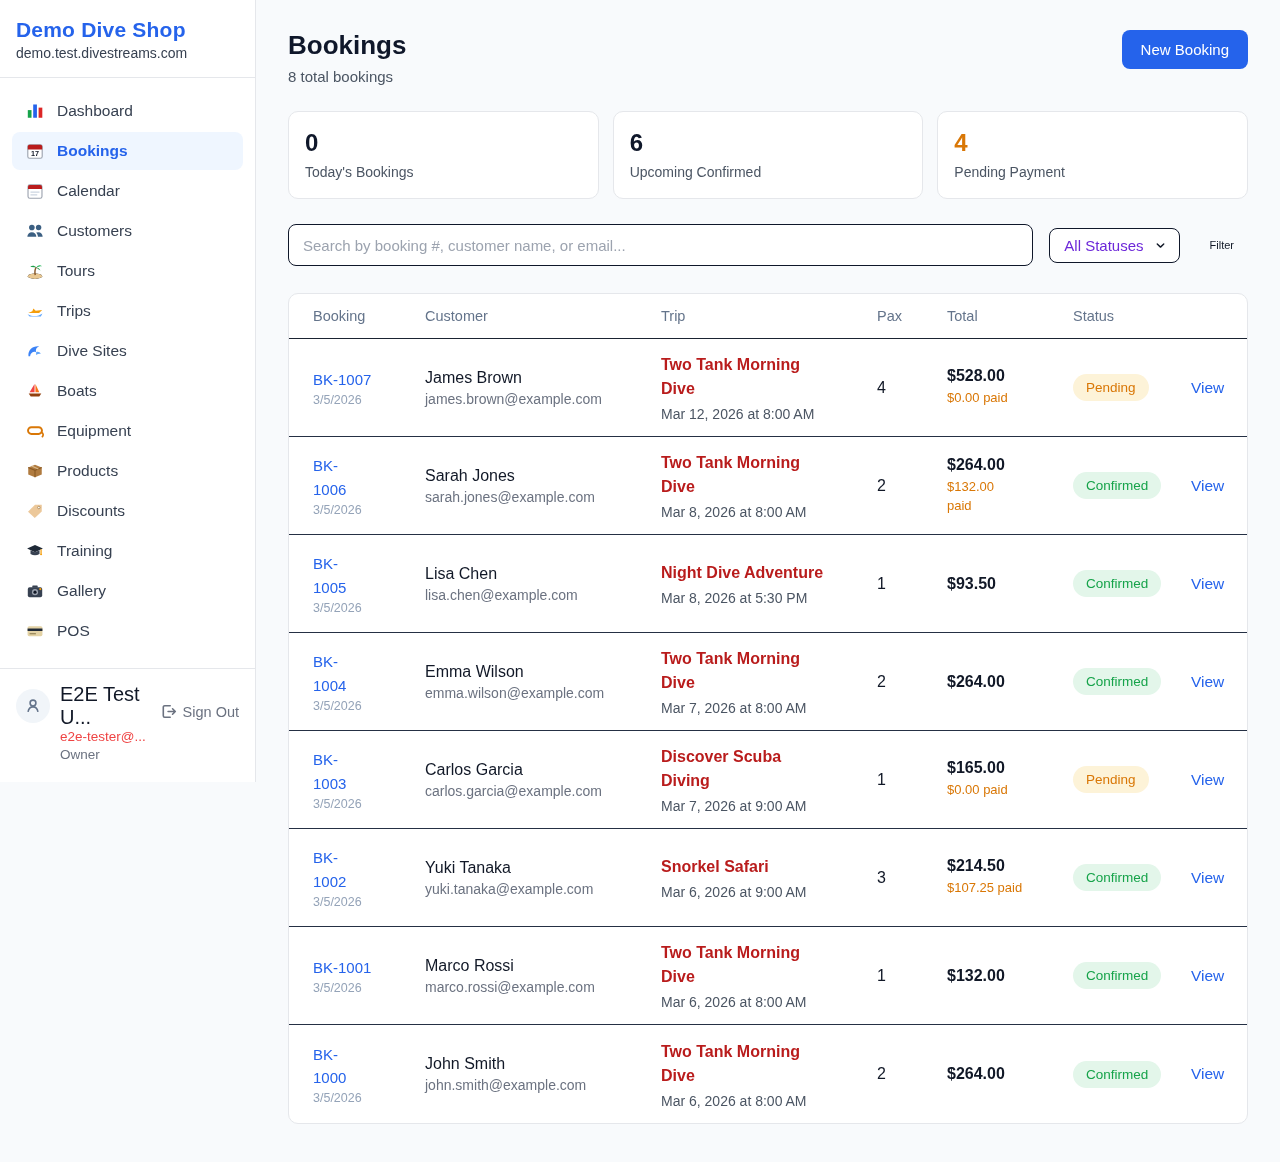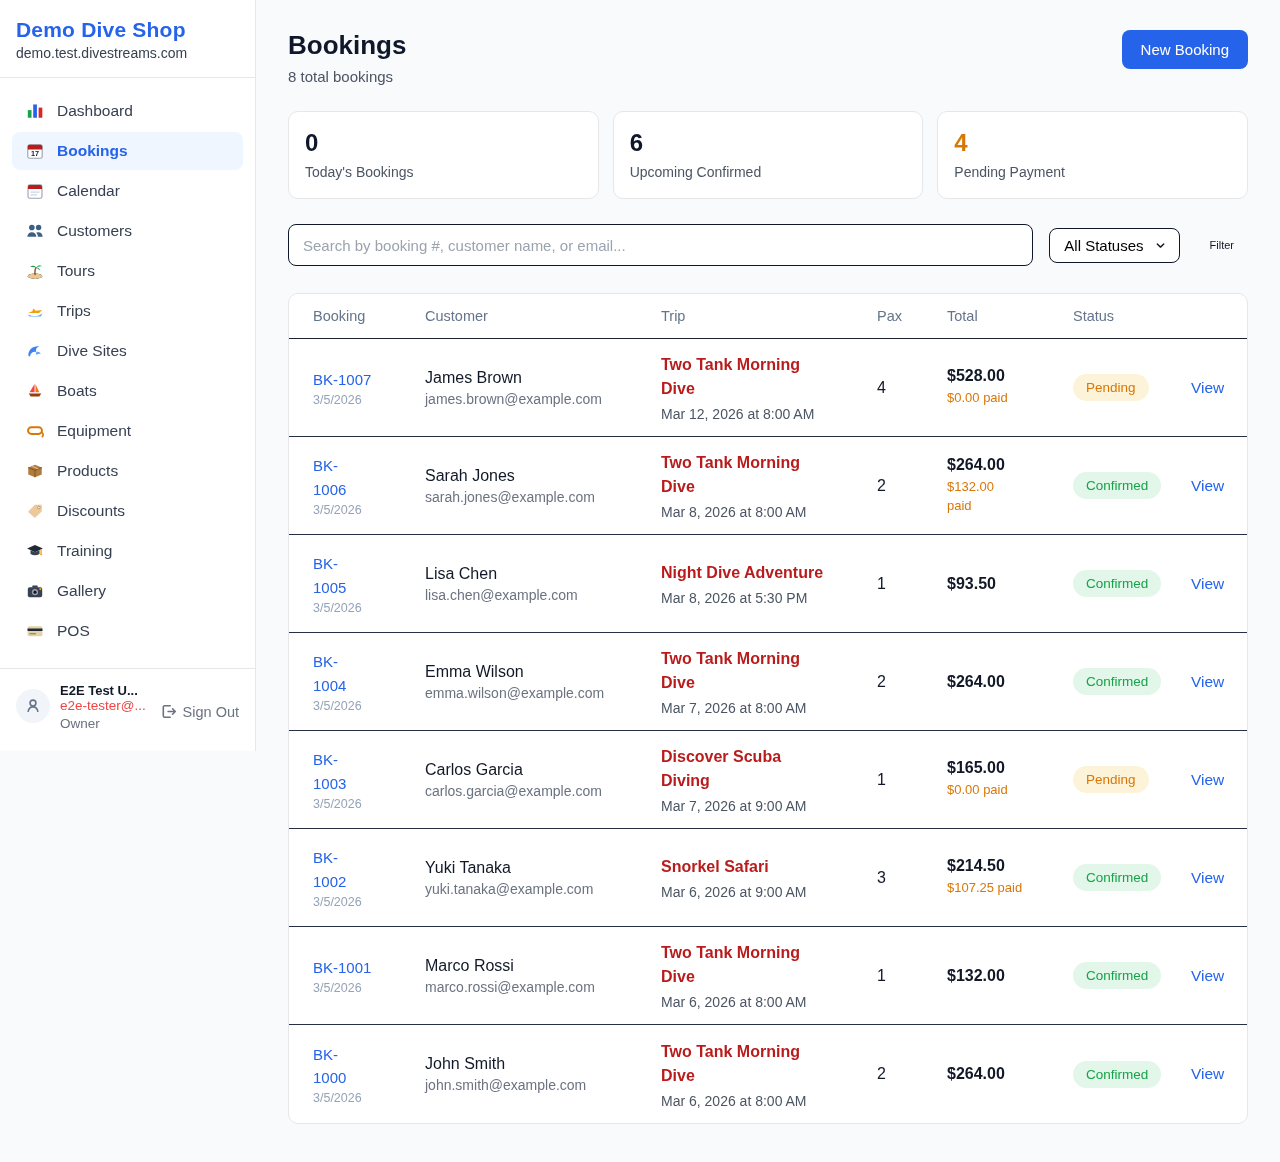--- a/index.html
+++ b/index.html
@@ -33,21 +33,21 @@
 
   .side-footer {
     border-top:1px solid #e5e7eb; margin-top:6px;
     padding:14px 16px 20px 16px; display:flex; gap:10px; align-items:flex-start;
   }
   .avatar {
     width:34px; height:34px; border-radius:50%; background:#f1f5f9;
     display:flex; align-items:center; justify-content:center; flex:0 0 34px; margin-top:6px;
   }
   .uinfo { flex:1; min-width:0; }
-  .uname { font-size:13px; font-weight:700; color:#111827; }
+  .uname { font-size:20px; font-weight:400; color:#111827; }
   .uemail { font-size:13.5px; color:#ef4444; }
   .urole { font-size:13.5px; color:#6b7280; margin-top:3px; }
   .signout {
     display:flex; align-items:center; gap:6px; color:#6b7280;
     font-size:14.5px; cursor:pointer; white-space:nowrap; margin-top:20px;
   }
 
   
   .main { flex:1; padding:30px 32px 32px 32px; min-width:0; }
   .page-head { display:flex; justify-content:space-between; align-items:flex-start; }
@@ -71,21 +71,21 @@
   .filter-row { display:flex; gap:16px; margin-top:25px; align-items:center; }
   .search-input {
     flex:1; height:42px; border:1px solid #0f172a; border-radius:8px;
     padding:0 14px; font-family:inherit; font-size:15px; color:#111827; background:#fff;
     outline:none;
   }
   .search-input::placeholder { color:#9ca3af; }
   .select {
     height:35px; border:1px solid #0f172a; border-radius:8px; background:#fff;
     display:flex; align-items:center; gap:10px; padding:0 12px 0 14px;
-    font-size:15px; color:#000000; cursor:pointer; white-space:nowrap;
+    font-size:15px; color:#6d28d9; cursor:pointer; white-space:nowrap;
   }
   .filter-btn { font-size:11px; color:#111827; cursor:pointer; padding:0 14px; }
 
   
   .table-card {
     margin-top:27px; background:#fff; border:1px solid #e5e7eb;
     border-radius:10px; overflow:hidden;
   }
   .trow {
     display:grid;

